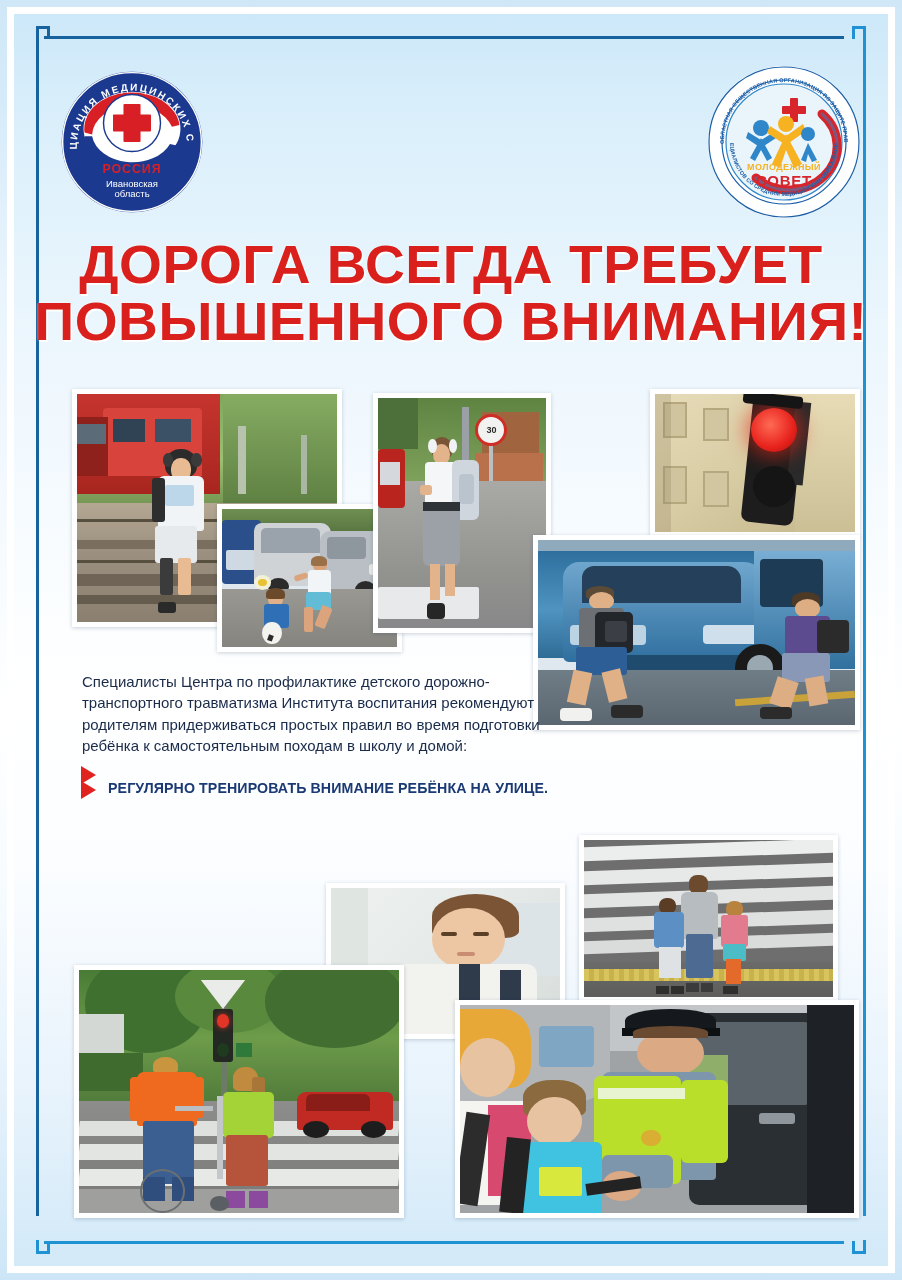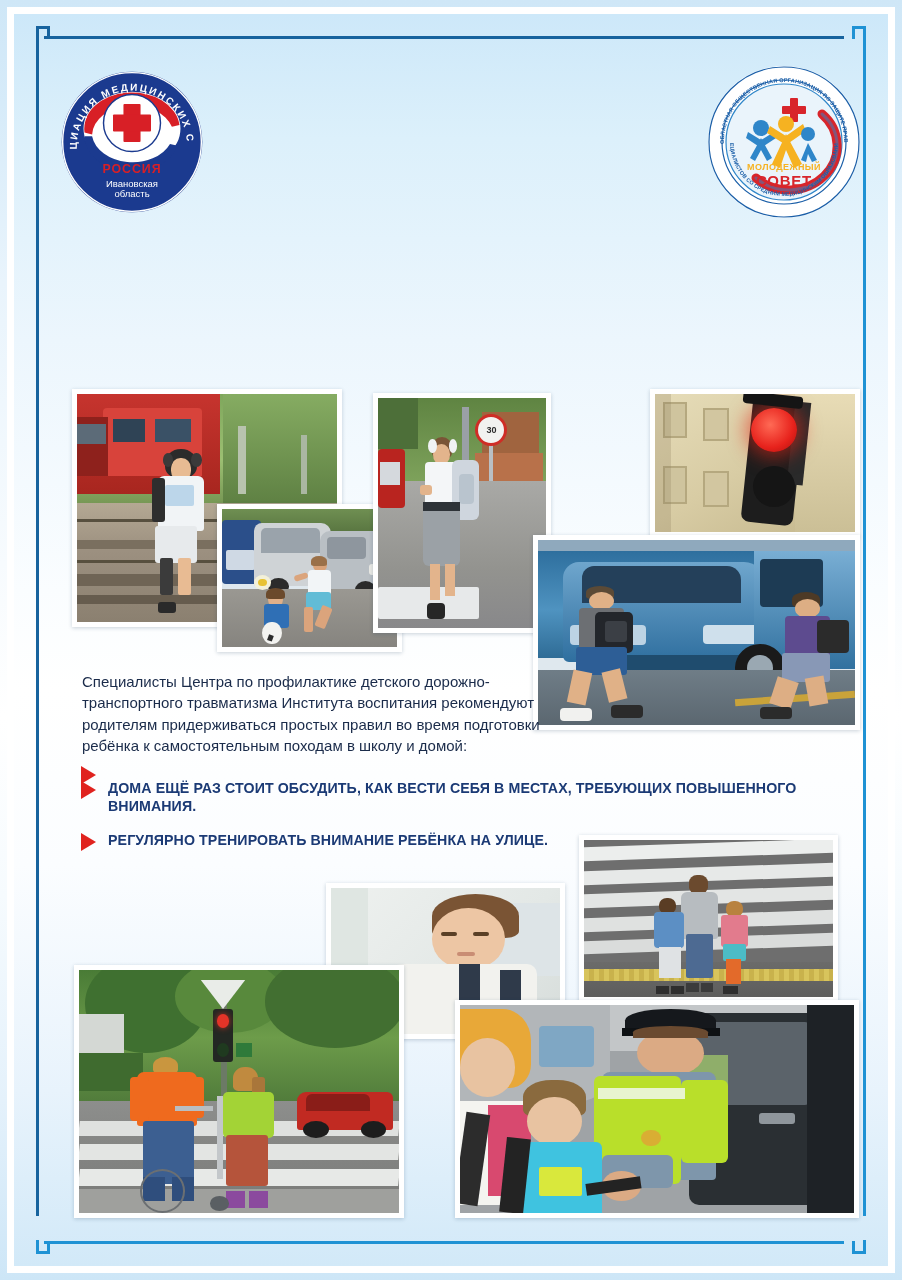--- a/index.html
+++ b/index.html
@@ -190,20 +190,24 @@
             <textPath href="#arcTopR" startOffset="50%" text-anchor="middle">ИВАНОВСКАЯ ОБЛАСТНАЯ ОБЩЕСТВЕННАЯ ОРГАНИЗАЦИЯ ПО ЗАЩИТЕ ПРАВ И ИНТЕРЕСОВ</textPath>
           </text>
           <text font-family="Liberation Sans, sans-serif" font-size="5.4" font-weight="bold" fill="#1b5fa8" letter-spacing=".15">
             <textPath href="#arcBotR" startOffset="50%" text-anchor="middle">СПЕЦИАЛИСТОВ СО СРЕДНИМ МЕДИЦИНСКИМ ОБРАЗОВАНИЕМ</textPath>
           </text>
         </svg>
       </div>
 
     </div>
 
+    <div id="headline">
+      <div class="hl">ДОРОГА ВСЕГДА ТРЕБУЕТ</div>
+      <div class="hl">ПОВЫШЕННОГО ВНИМАНИЯ!</div>
+    </div>
 
     <div class="photo" style="left:58px; top:375px; width:270px; height:238px;">
       <div class="scene">
         <div class="rect" style="left:0;top:0;right:0;height:52%;background:linear-gradient(180deg,#7fa75c,#9cbf72 55%,#6f8f4e);"></div>
         <div class="rect" style="left:0;top:0;width:55%;height:44%;background:linear-gradient(180deg,#c6342e,#a8261f);"></div>
         <div class="rect" style="left:10%;top:6%;width:38%;height:30%;background:#d8433b;border-radius:4px 4px 0 0;"></div>
         <div class="rect" style="left:14%;top:11%;width:12%;height:10%;background:#2f4355;"></div>
         <div class="rect" style="left:30%;top:11%;width:14%;height:10%;background:#3a5166;"></div>
         <div class="rect" style="left:0;top:10%;width:12%;height:26%;background:#8e211c;"></div>
         <div class="rect" style="left:0;top:13%;width:11%;height:9%;background:#5c6b78;"></div>
@@ -355,24 +359,20 @@
         <div class="rect" style="left:70%;bottom:3%;width:10%;height:7%;background:#2b2b2b;border-radius:4px;"></div>
       </div>
     </div>
 
     <div id="para">Специалисты Центра по профилактике детского дорожно-транспортного травматизма Института воспитания рекомендуют родителям придерживаться простых правил во время подготовки ребёнка к самостоятельным походам в школу и домой:</div>
 
     <div id="bullets">
       <div id="b1" class="bullet">
         <span class="tri"></span>
       </div>
-      <div id="b2" class="bullet">
-        <span class="tri"></span>
-        <span class="btxt">ДОМА ЕЩЁ РАЗ СТОИТ ОБСУДИТЬ, КАК ВЕСТИ СЕБЯ В МЕСТАХ, ТРЕБУЮЩИХ ПОВЫШЕННОГО ВНИМАНИЯ.</span>
-      </div>
       <div id="b4" class="bullet">
         <span class="tri"></span>
         <span class="btxt">РЕГУЛЯРНО ТРЕНИРОВАТЬ ВНИМАНИЕ РЕБЁНКА НА УЛИЦЕ.</span>
       </div>
     </div>
 
     <div class="photo" style="left:565px; top:821px; width:259px; height:167px;">
       <div class="scene">
         <div class="rect" style="left:0;top:0;right:0;bottom:0;background:#6e6e6e;"></div>
         <div class="rect" style="left:0;top:2%;right:0;height:9%;background:#eceeed;transform:skewY(-2deg);"></div>

